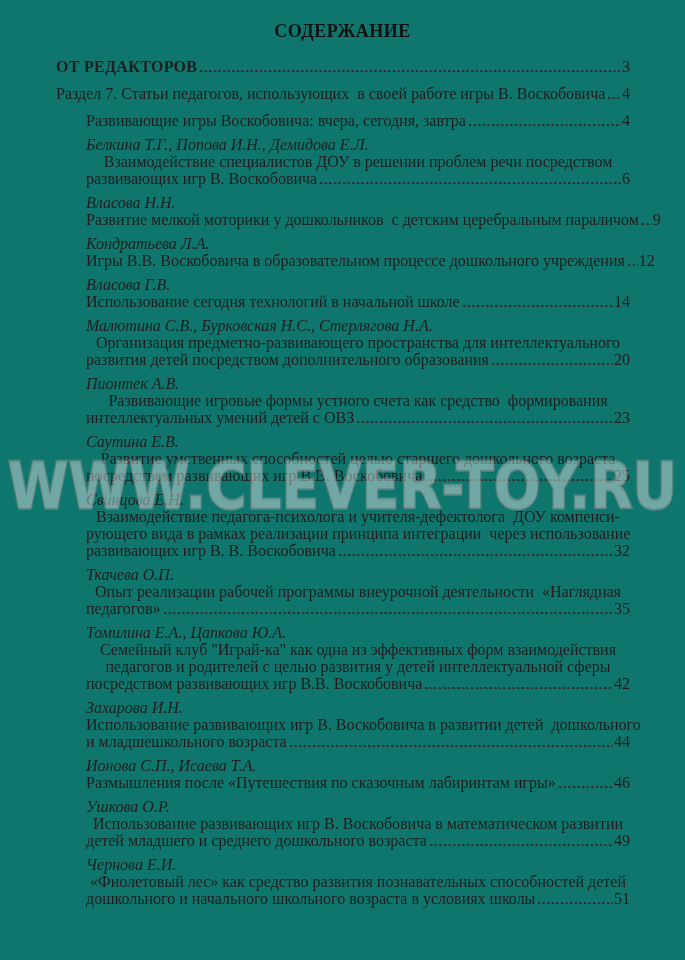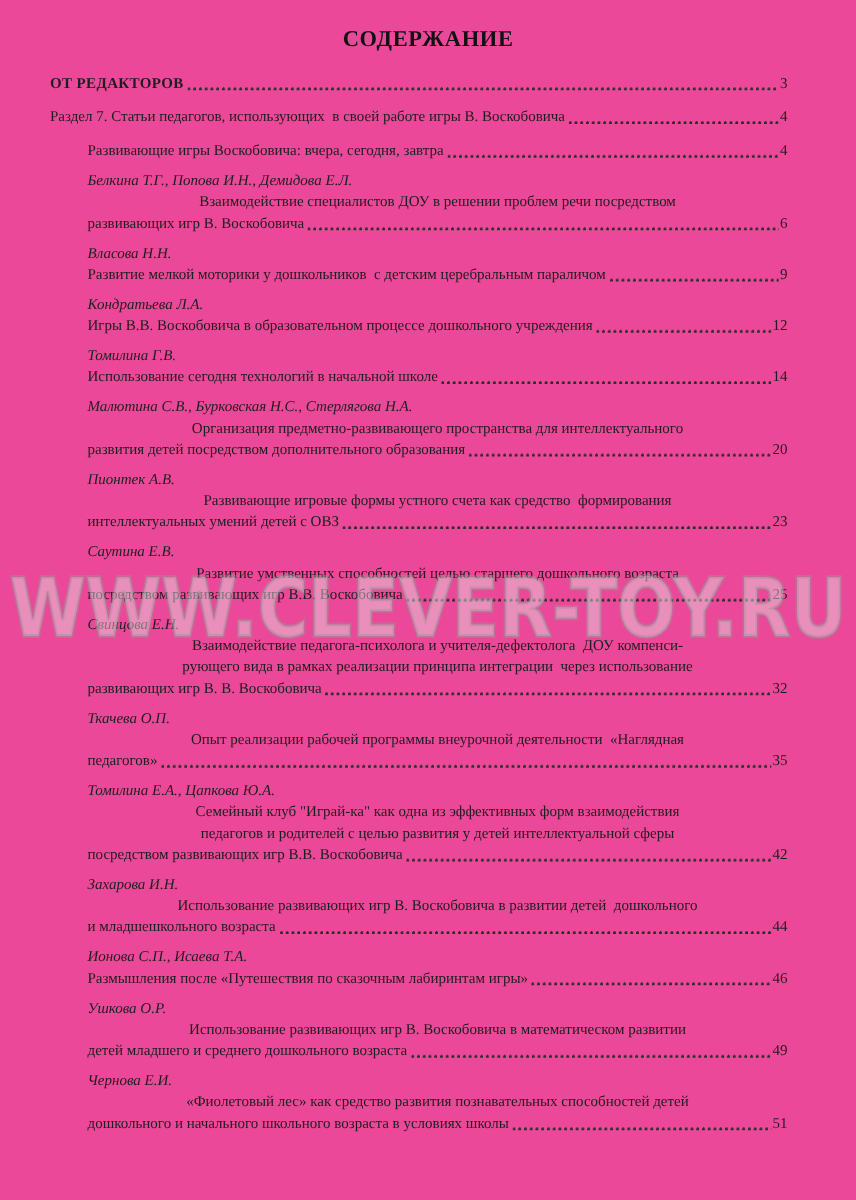--- a/index.html
+++ b/index.html
@@ -1,39 +1,39 @@
 <!DOCTYPE html>
 <html><head>
 <meta charset="utf-8">
 <style>
   html, body { margin: 0; padding: 0; background: #ffffff; }
   .page {
     position: relative;
     width: 685px;
     height: 960px;
-    background: #ec4899;
+    background: #0f766e;
     overflow: hidden;
     color: #1e1e1e;
     font-family: "Liberation Serif", serif;
   }
   .title {
     margin: 0;
     padding-top: 21px;
     text-align: center;
     font-size: 18px;
     font-weight: 700;
     letter-spacing: 0.5px;
     color: #121212;
   }
   .toc {
     position: absolute;
-    left: 40px;
+    left: 56px;
     right: 55px;
     top: 58px;
-    font-size: 12px;
+    font-size: 16px;
     line-height: 17px;
   }
   .dotline { display: flex; align-items: baseline; }
   .line-text { white-space: pre; }
   .front { margin-bottom: 10px; }
   .front.bold .line-text { font-weight: 700; letter-spacing: 0.3px; }
   .entry { margin-bottom: 7px; padding-left: 30px; }
   .authors { font-style: italic; }
   .bodyline { white-space: pre; text-align: center; }
   .leader {
@@ -111,21 +111,21 @@
       </div>
       <div class="entry">
         <div class="authors">Кондратьева Л.А.</div>
         <div class="dotline">
           <span class="line-text">Игры В.В. Воскобовича в образовательном процессе дошкольного учреждения</span>
           <span class="leader"></span>
           <span class="pagenum">12</span>
         </div>
       </div>
       <div class="entry">
-        <div class="authors">Томилина Г.В.</div>
+        <div class="authors">Власова Г.В.</div>
         <div class="dotline">
           <span class="line-text">Использование сегодня технологий в начальной школе</span>
           <span class="leader"></span>
           <span class="pagenum">14</span>
         </div>
       </div>
       <div class="entry">
         <div class="authors">Малютина С.В., Бурковская Н.С., Стерлягова Н.А.</div>
         <div class="bodyline">Организация предметно-развивающего пространства для интеллектуального</div>
         <div class="dotline">

